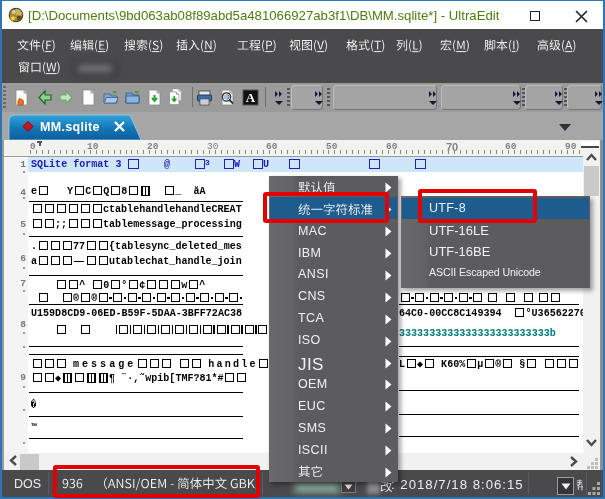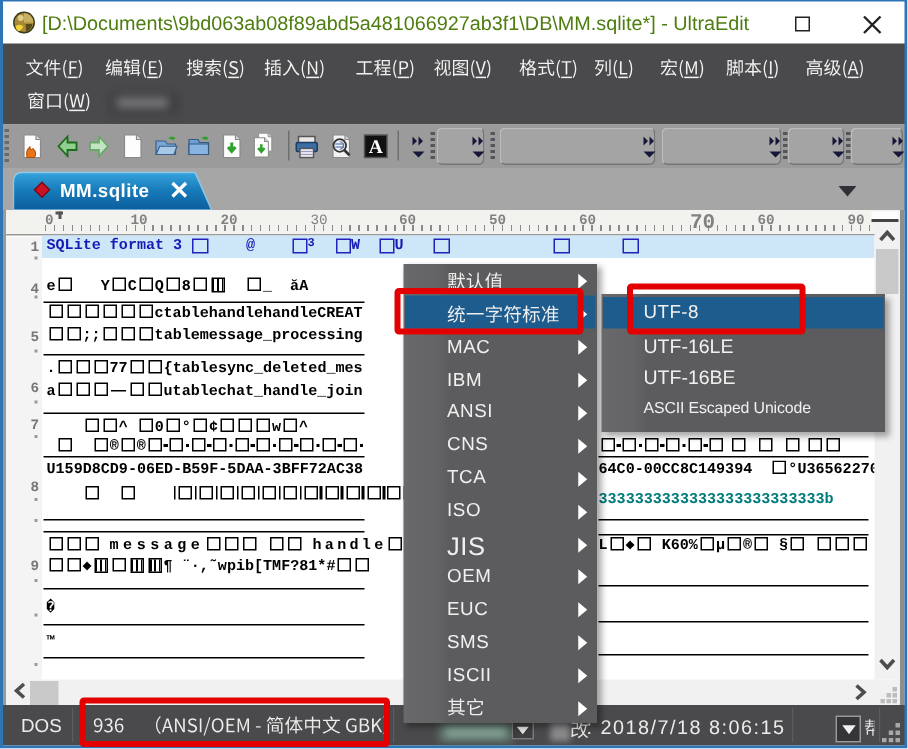--- a/index.html
+++ b/index.html
@@ -195,21 +195,21 @@
 <div class="abs" style="left:1px;top:140px;width:599px;height:17px;background:#f2f2ef;border-bottom:1px solid #9a9a9a;overflow:hidden">
 <div class="abs" style="left:29px;top:10px;width:570px;height:4px;background:repeating-linear-gradient(90deg,#8a8a8a 0 1px,transparent 1px 5.97px)"></div>
 </div>
 <div class="abs" style="left:30px;top:141px;font-family:'Liberation Mono',monospace;font-size:9.5px;font-weight:bold;color:#828282">0</div>
 <div class="abs" style="left:87px;top:141px;font-family:'Liberation Mono',monospace;font-size:9.5px;font-weight:bold;color:#828282">10</div>
 <div class="abs" style="left:147px;top:141px;font-family:'Liberation Mono',monospace;font-size:9.5px;font-weight:bold;color:#828282">20</div>
 <div class="abs" style="left:207px;top:141px;font-family:'Liberation Mono',monospace;font-size:9.5px;font-weight:normal;color:#828282">30</div>
 <div class="abs" style="left:266px;top:141px;font-family:'Liberation Mono',monospace;font-size:9.5px;font-weight:bold;color:#828282">60</div>
 <div class="abs" style="left:326px;top:141px;font-family:'Liberation Mono',monospace;font-size:9.5px;font-weight:bold;color:#828282">50</div>
 <div class="abs" style="left:386px;top:141px;font-family:'Liberation Mono',monospace;font-size:9.5px;font-weight:bold;color:#828282">60</div>
-<div class="abs" style="left:460px;top:141px;font-family:Liberation Mono, monospace;font-size:14px;font-weight:bold;color:#828282">70</div>
+<div class="abs" style="left:446px;top:141px;font-family:Liberation Sans, sans-serif;font-size:11px;font-weight:bold;color:#828282">70</div>
 <div class="abs" style="left:505px;top:141px;font-family:'Liberation Mono',monospace;font-size:9.5px;font-weight:bold;color:#828282">60</div>
 <div class="abs" style="left:565px;top:141px;font-family:'Liberation Mono',monospace;font-size:9.5px;font-weight:bold;color:#828282">90</div>
 <div class="abs" style="left:37px;top:141px;width:5px;height:1.5px;background:#555"></div>
 <div class="abs" style="left:39px;top:141px;width:1.5px;height:5px;background:#555"></div>
 <div class="abs" style="left:1px;top:158px;width:583px;height:295px;background:#fff"></div>
 <div class="abs" style="left:1px;top:158px;width:27px;height:295px;background:#f4f4f4"></div>
 <div class="abs" style="left:28px;top:157px;width:555px;height:15px;background:#cde7f9"></div>
 <div class="abs mono" style="left:16px;top:157.5px;width:10px;text-align:right;color:#777;font-size:9.5px;font-weight:bold">1</div>
 <div class="abs mono" style="left:16px;top:185.5px;width:10px;text-align:right;color:#777;font-size:9.5px;font-weight:bold">4</div>
 <div class="abs mono" style="left:16px;top:217.5px;width:10px;text-align:right;color:#777;font-size:9.5px;font-weight:bold">5</div>

